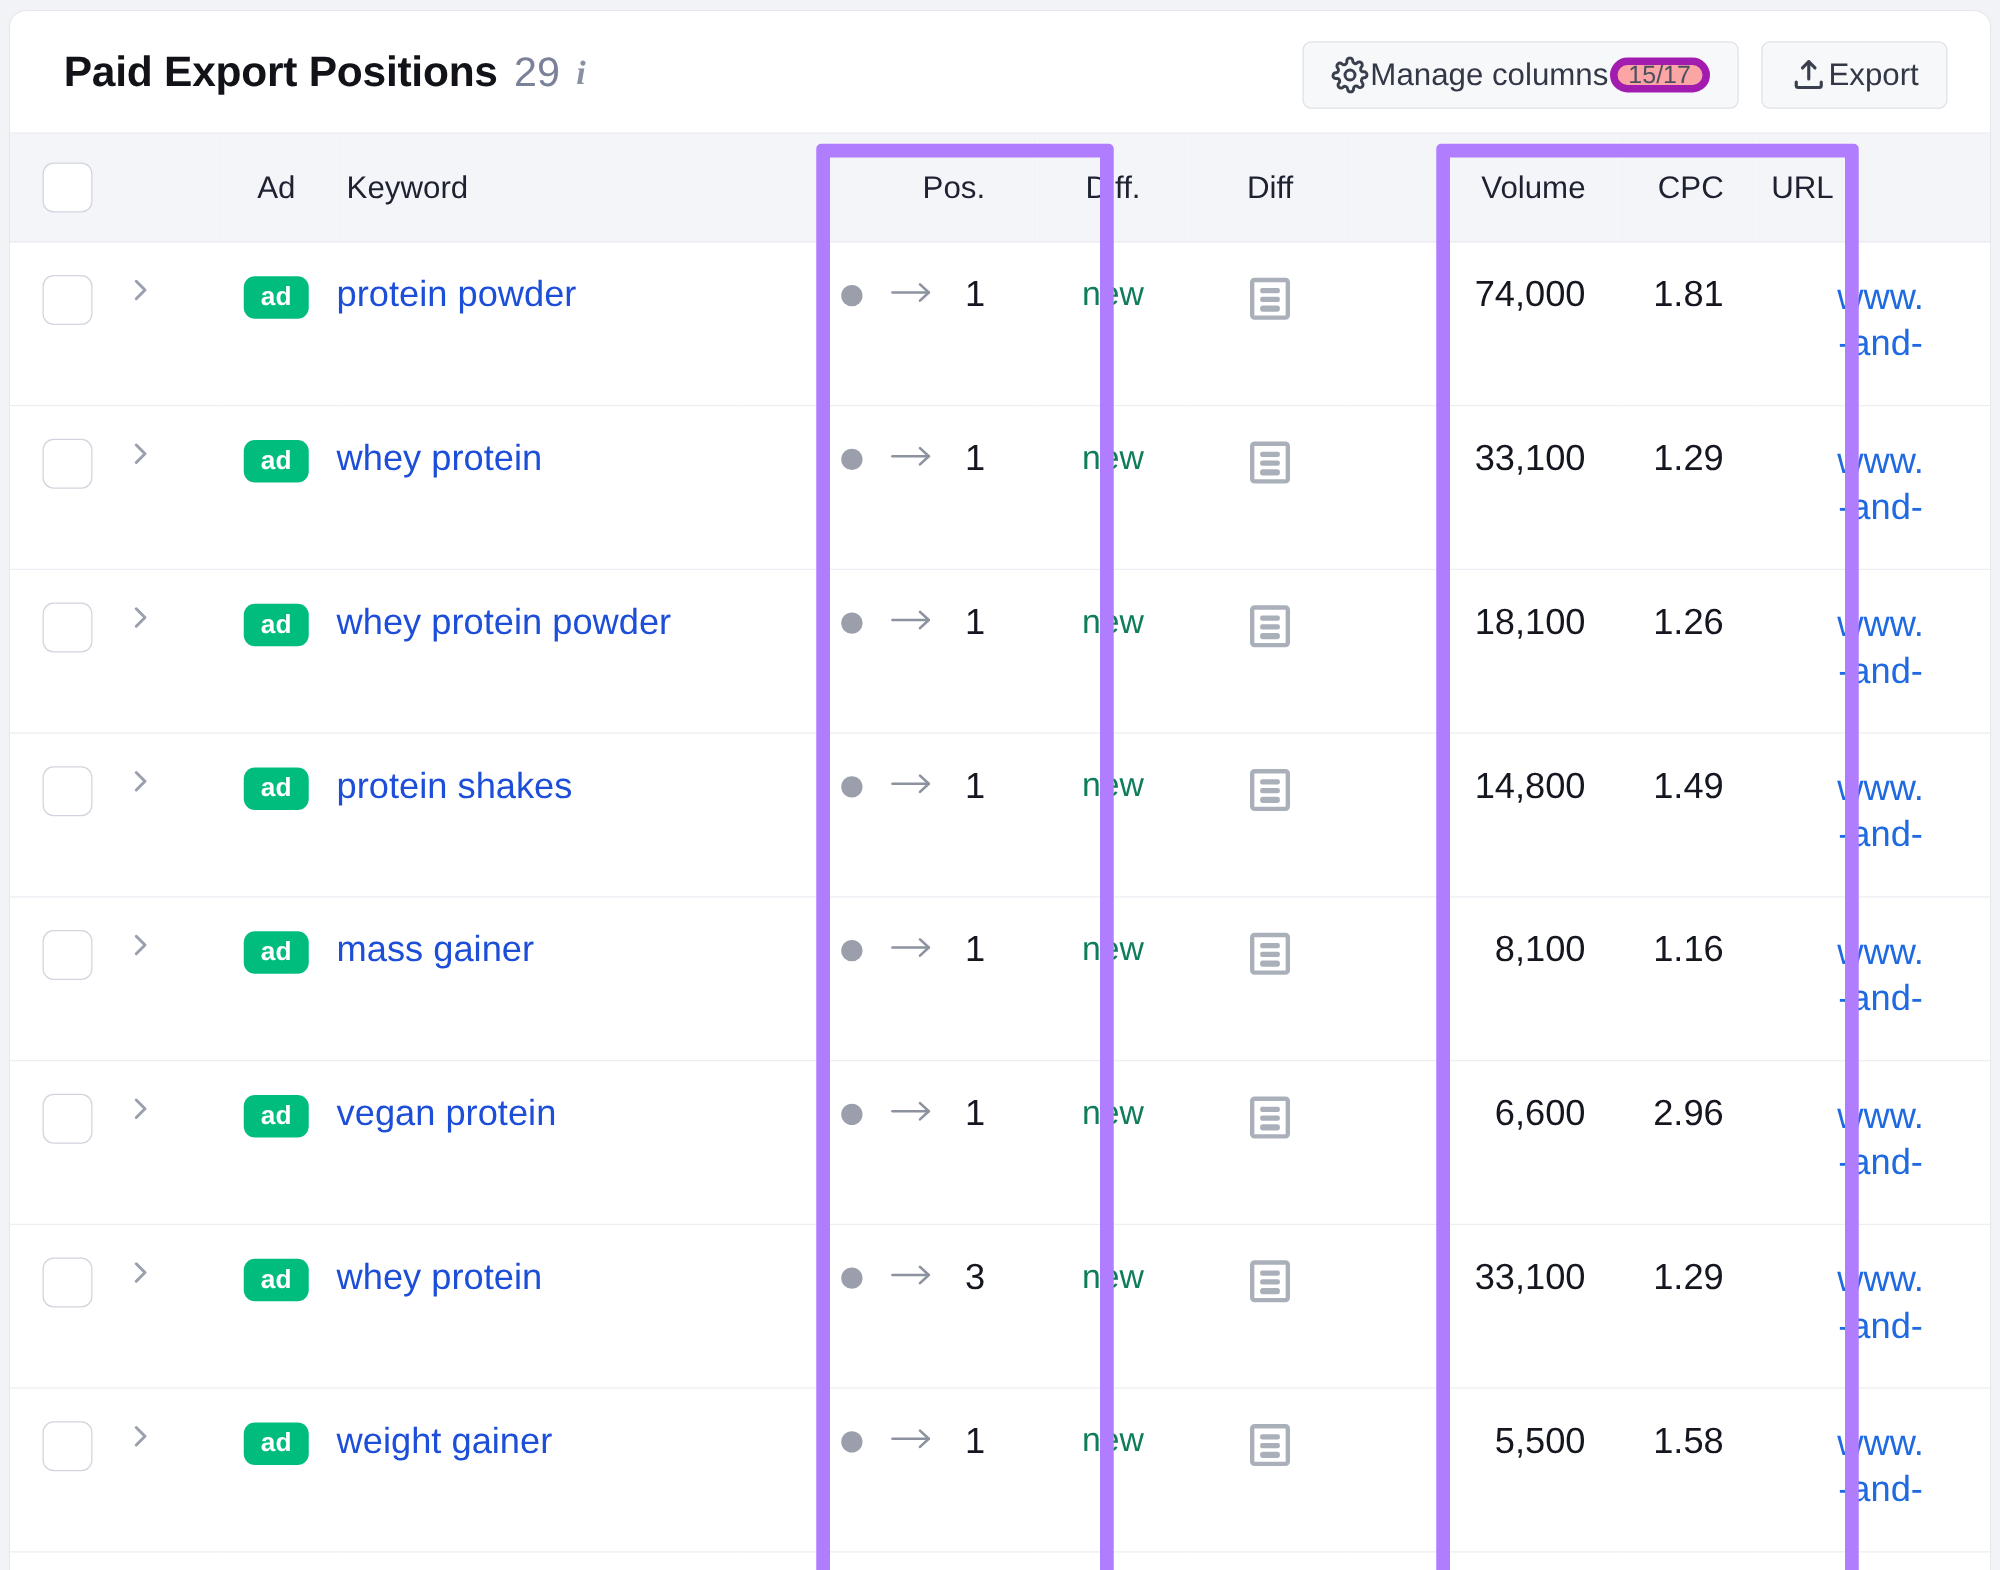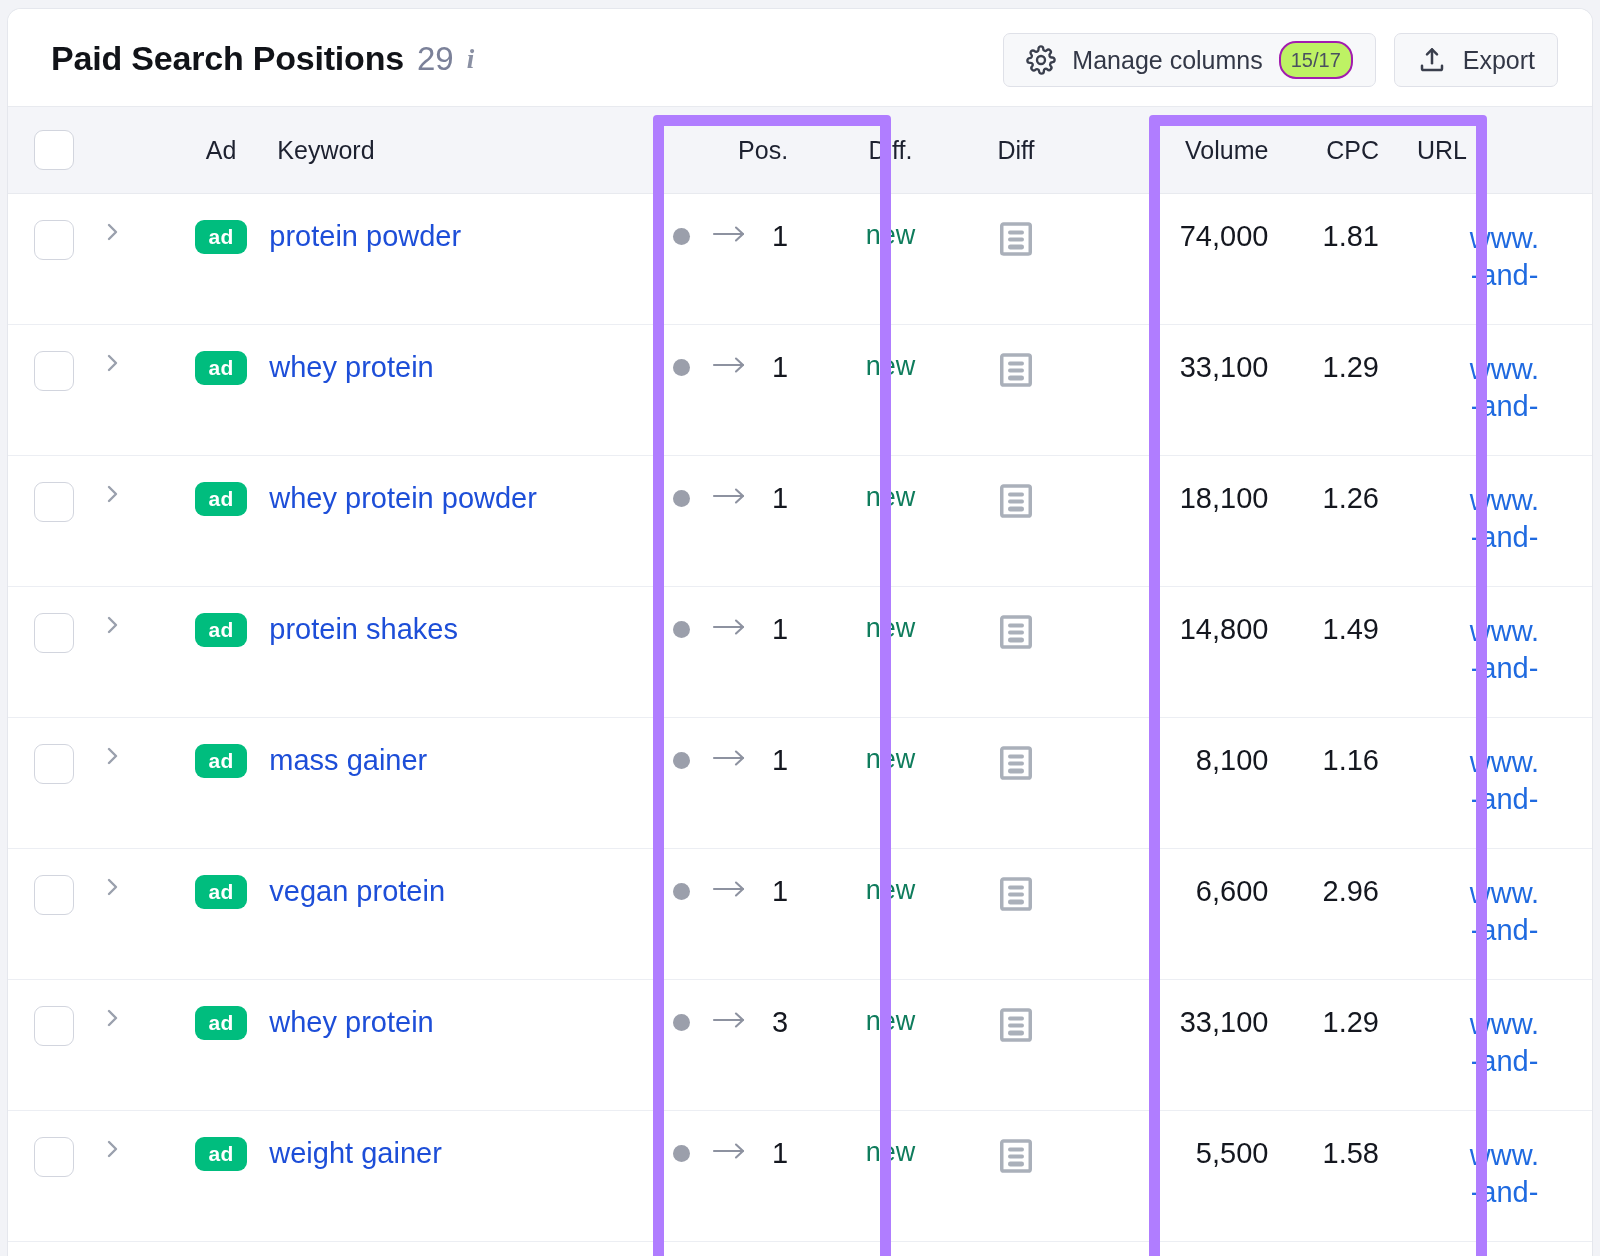--- a/index.html
+++ b/index.html
@@ -64,39 +64,39 @@
     position: relative;
     top: -2px;
   }
 
   .topbar-actions {
     position: absolute;
     right: 34px; top: 24px;
     display: flex; align-items: center; gap: 18px;
   }
   .btn {
-    display: flex; align-items: center; gap: 16px;
+    display: flex; align-items: center; gap: 1px;
     height: 54px;
     padding: 16px 22px;
     border: 1px solid #dfe1e8;
     border-radius: 7px;
     background: #f7f8fa;
     box-sizing: border-box;
     font-size: 25px;
     color: #2f3443;
     white-space: nowrap;
   }
   .btn-label { font-size: 25px; color: #333847; }
   .badge-pill {
     display: inline-flex; align-items: center; justify-content: center;
-    min-width: 74px; height: 38px;
+    min-width: 74px; height: 28px;
     padding: 0 9px;
-    border: 2px solid #a21caf;
+    border: 6px solid #a21caf;
     border-radius: 17px;
-    background: #bef264;
+    background: #fca5a5;
     font-size: 20px;
     color: #4a5060;
     box-sizing: border-box;
   }
   .gear-icon, .export-icon { display:block; }
 
   
   table.tbl {
     width: 100%;
     border-collapse: collapse;
@@ -226,21 +226,21 @@
   #hl-volcpc { left: 1141px; top: 106px; width: 338px; height: 1160px; }
 </style>
 </head>
 <body>
 
 <div id="app">
   <div class="card">
 
     <div class="topbar">
       <div class="title-wrap">
-        <span class="title">Paid Search Positions</span>
+        <span class="title">Paid Export Positions</span>
         <span class="title-count">29</span>
         <span class="info-icon">i</span>
       </div>
 
       <div class="topbar-actions">
         <div class="btn">
           <span>
             <svg class="gear-icon" width="30" height="30" viewBox="0 0 24 24" fill="none" stroke="#3a3f4d" stroke-width="1.9" stroke-linecap="round" stroke-linejoin="round">
               <circle cx="12" cy="12" r="3.2"></circle>
               <path d="M19.4 15a1.6 1.6 0 0 0 .32 1.77l.06.06a1.9 1.9 0 1 1-2.7 2.7l-.05-.06a1.6 1.6 0 0 0-1.78-.32 1.6 1.6 0 0 0-.97 1.47V21a1.9 1.9 0 1 1-3.8 0v-.1a1.6 1.6 0 0 0-1.05-1.47 1.6 1.6 0 0 0-1.77.32l-.06.06a1.9 1.9 0 1 1-2.7-2.7l.06-.06a1.6 1.6 0 0 0 .32-1.77 1.6 1.6 0 0 0-1.47-.98H3a1.9 1.9 0 1 1 0-3.8h.1a1.6 1.6 0 0 0 1.47-1.04 1.6 1.6 0 0 0-.32-1.78l-.06-.06a1.9 1.9 0 1 1 2.7-2.7l.06.06a1.6 1.6 0 0 0 1.77.32H9a1.6 1.6 0 0 0 .98-1.47V3a1.9 1.9 0 1 1 3.8 0v.1a1.6 1.6 0 0 0 .97 1.47 1.6 1.6 0 0 0 1.78-.32l.06-.06a1.9 1.9 0 1 1 2.7 2.7l-.06.06a1.6 1.6 0 0 0-.32 1.78V9a1.6 1.6 0 0 0 1.47.98H21a1.9 1.9 0 1 1 0 3.8h-.1a1.6 1.6 0 0 0-1.47.97z"></path>

